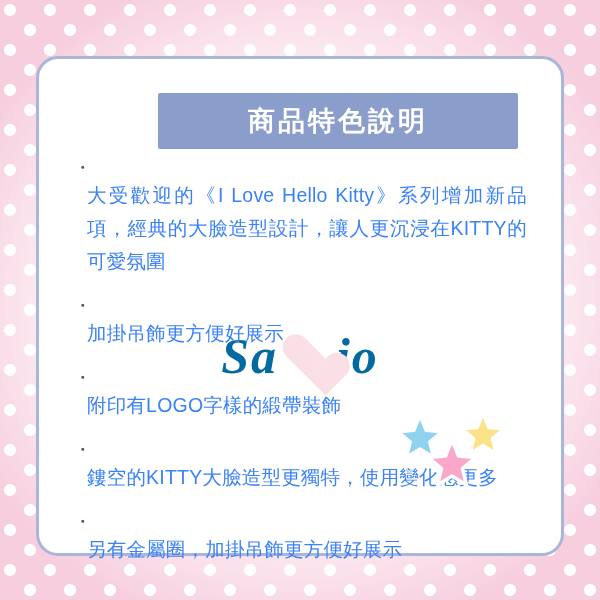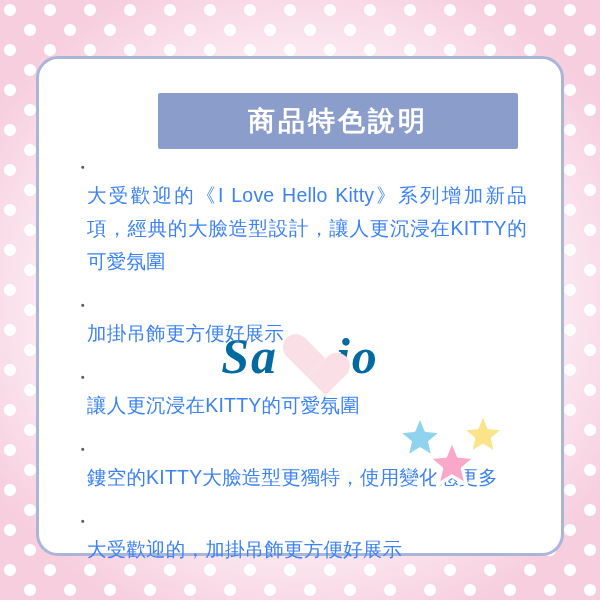--- a/index.html
+++ b/index.html
@@ -187,31 +187,31 @@
         <span class="btext">大受歡迎的《I Love Hello Kitty》系列增加新品項，經典的大臉造型設計，讓人更沉浸在KITTY的可愛氛圍</span>
       </div>
 
       <div class="bullet-row">
         <span class="dot">・</span>
         <span class="btext">加掛吊飾更方便好展示</span>
       </div>
 
       <div class="bullet-row">
         <span class="dot">・</span>
-        <span class="btext">讓人更沉浸在KITTY的可愛氛圍</span>
+        <span class="btext">附印有LOGO字樣的緞帶裝飾</span>
       </div>
 
       <div class="bullet-row">
         <span class="dot">・</span>
         <span class="btext">鏤空的KITTY大臉造型更獨特，使用變化感更多</span>
       </div>
 
       <div class="bullet-row">
         <span class="dot">・</span>
-        <span class="btext">大受歡迎的，加掛吊飾更方便好展示</span>
+        <span class="btext">另有金屬圈，加掛吊飾更方便好展示</span>
       </div>
 
       <div class="spacer"></div>
 
       <div class="bullet-row">
         <span class="dot">・</span>
         <span class="btext">備註：LOGO緞帶及金屬圈均可取下。</span>
       </div>
 
     </div>

